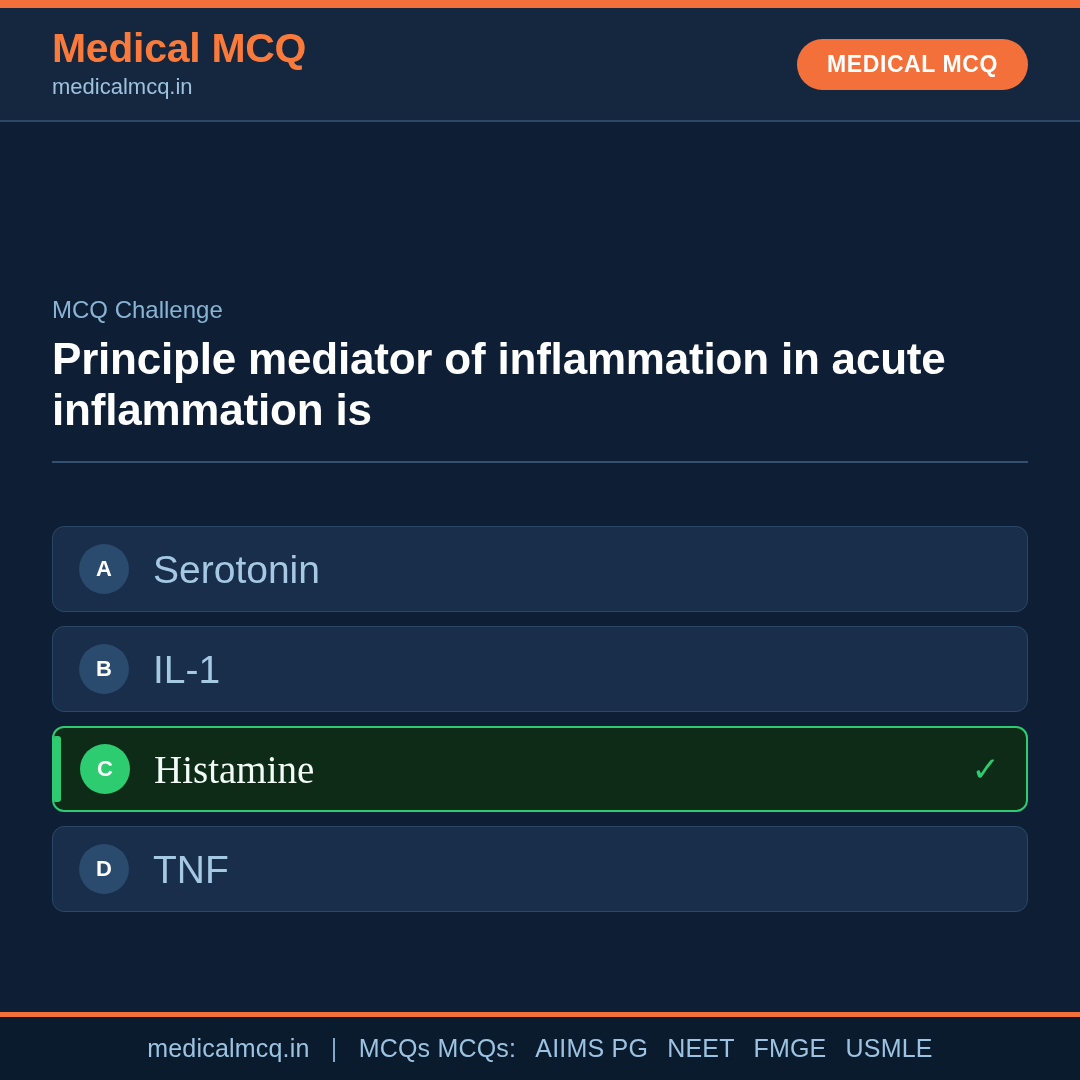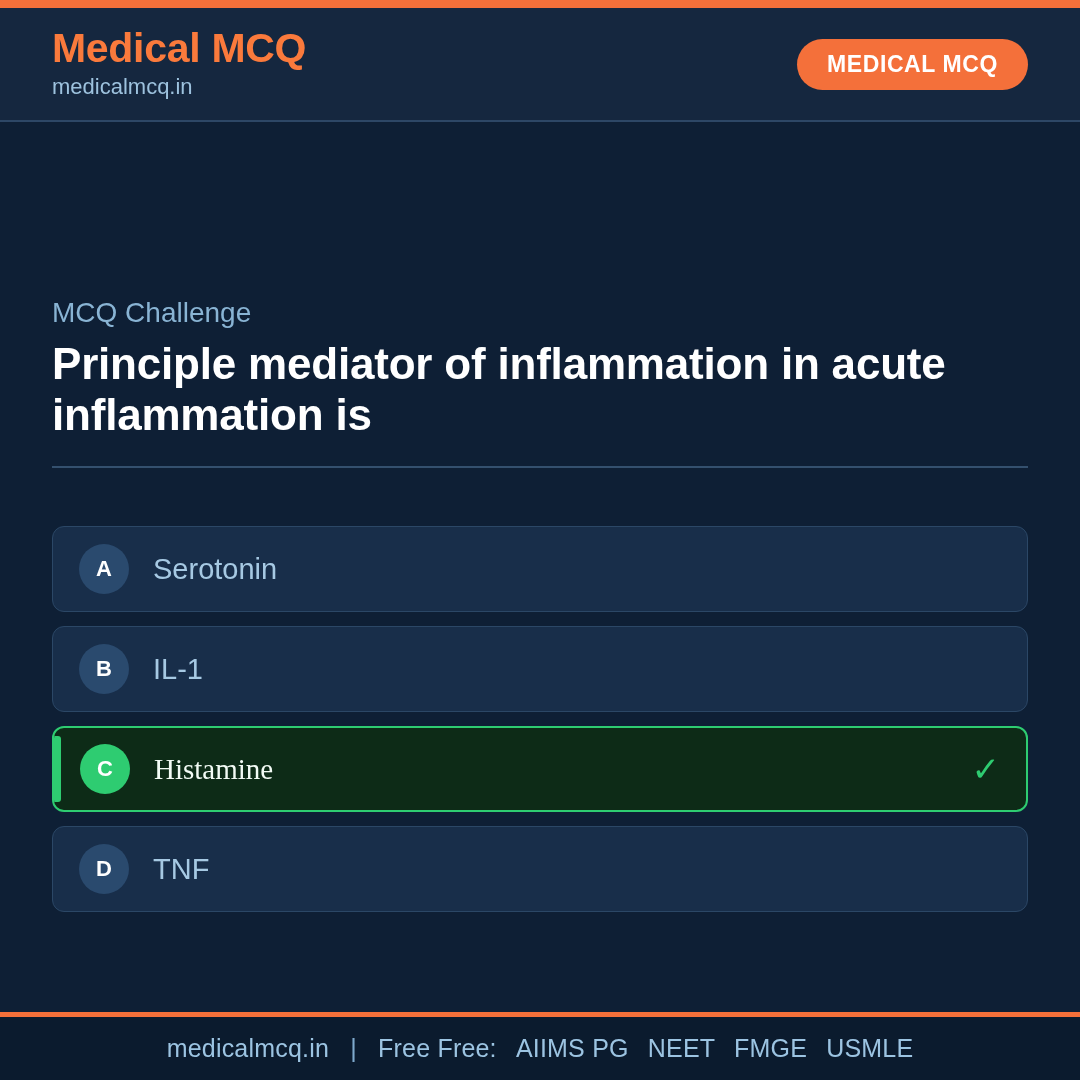--- a/index.html
+++ b/index.html
@@ -79,21 +79,21 @@
     padding: 0 52px;
     box-sizing: border-box;
   }
   .question-wrap {
     position: absolute;
     left: 52px;
     right: 52px;
     top: 174px;
   }
   .kicker {
-    font-size: 28px;
+    font-size: 24px;
     color: #89b4d4;
     line-height: 1.2;
     margin-bottom: 8px;
   }
   .question-text {
     font-size: 44px;
     font-weight: bold;
     color: #ffffff;
     line-height: 1.17;
     letter-spacing: -0.2px;
@@ -135,21 +135,21 @@
     color: #ffffff;
     font-size: 22px;
     font-weight: bold;
     display: flex;
     align-items: center;
     justify-content: center;
     flex: 0 0 auto;
   }
   .option .label {
     margin-left: 24px;
-    font-size: 29px;
+    font-size: 39px;
     color: #a6c9e3;
     line-height: 1;
   }
   .option .check {
     margin-left: auto;
     font-size: 34px;
     color: #2ecc71;
     line-height: 1;
     display: none;
   }
@@ -250,21 +250,21 @@
           <div class="label">TNF</div>
         </div>
       </div>
 
   </div>
 
   <div class="footer">
     <div class="footer-text">
       <span>medicalmcq.in</span>
       <span class="sep">|</span>
-      <span>Free Free:</span>
+      <span>MCQs MCQs:</span>
       <span class="tag">AIIMS PG</span>
       <span class="tag">NEET</span>
       <span class="tag">FMGE</span>
       <span class="tag">USMLE</span>
     </div>
   </div>
 
 </div>
 
 </body></html>

